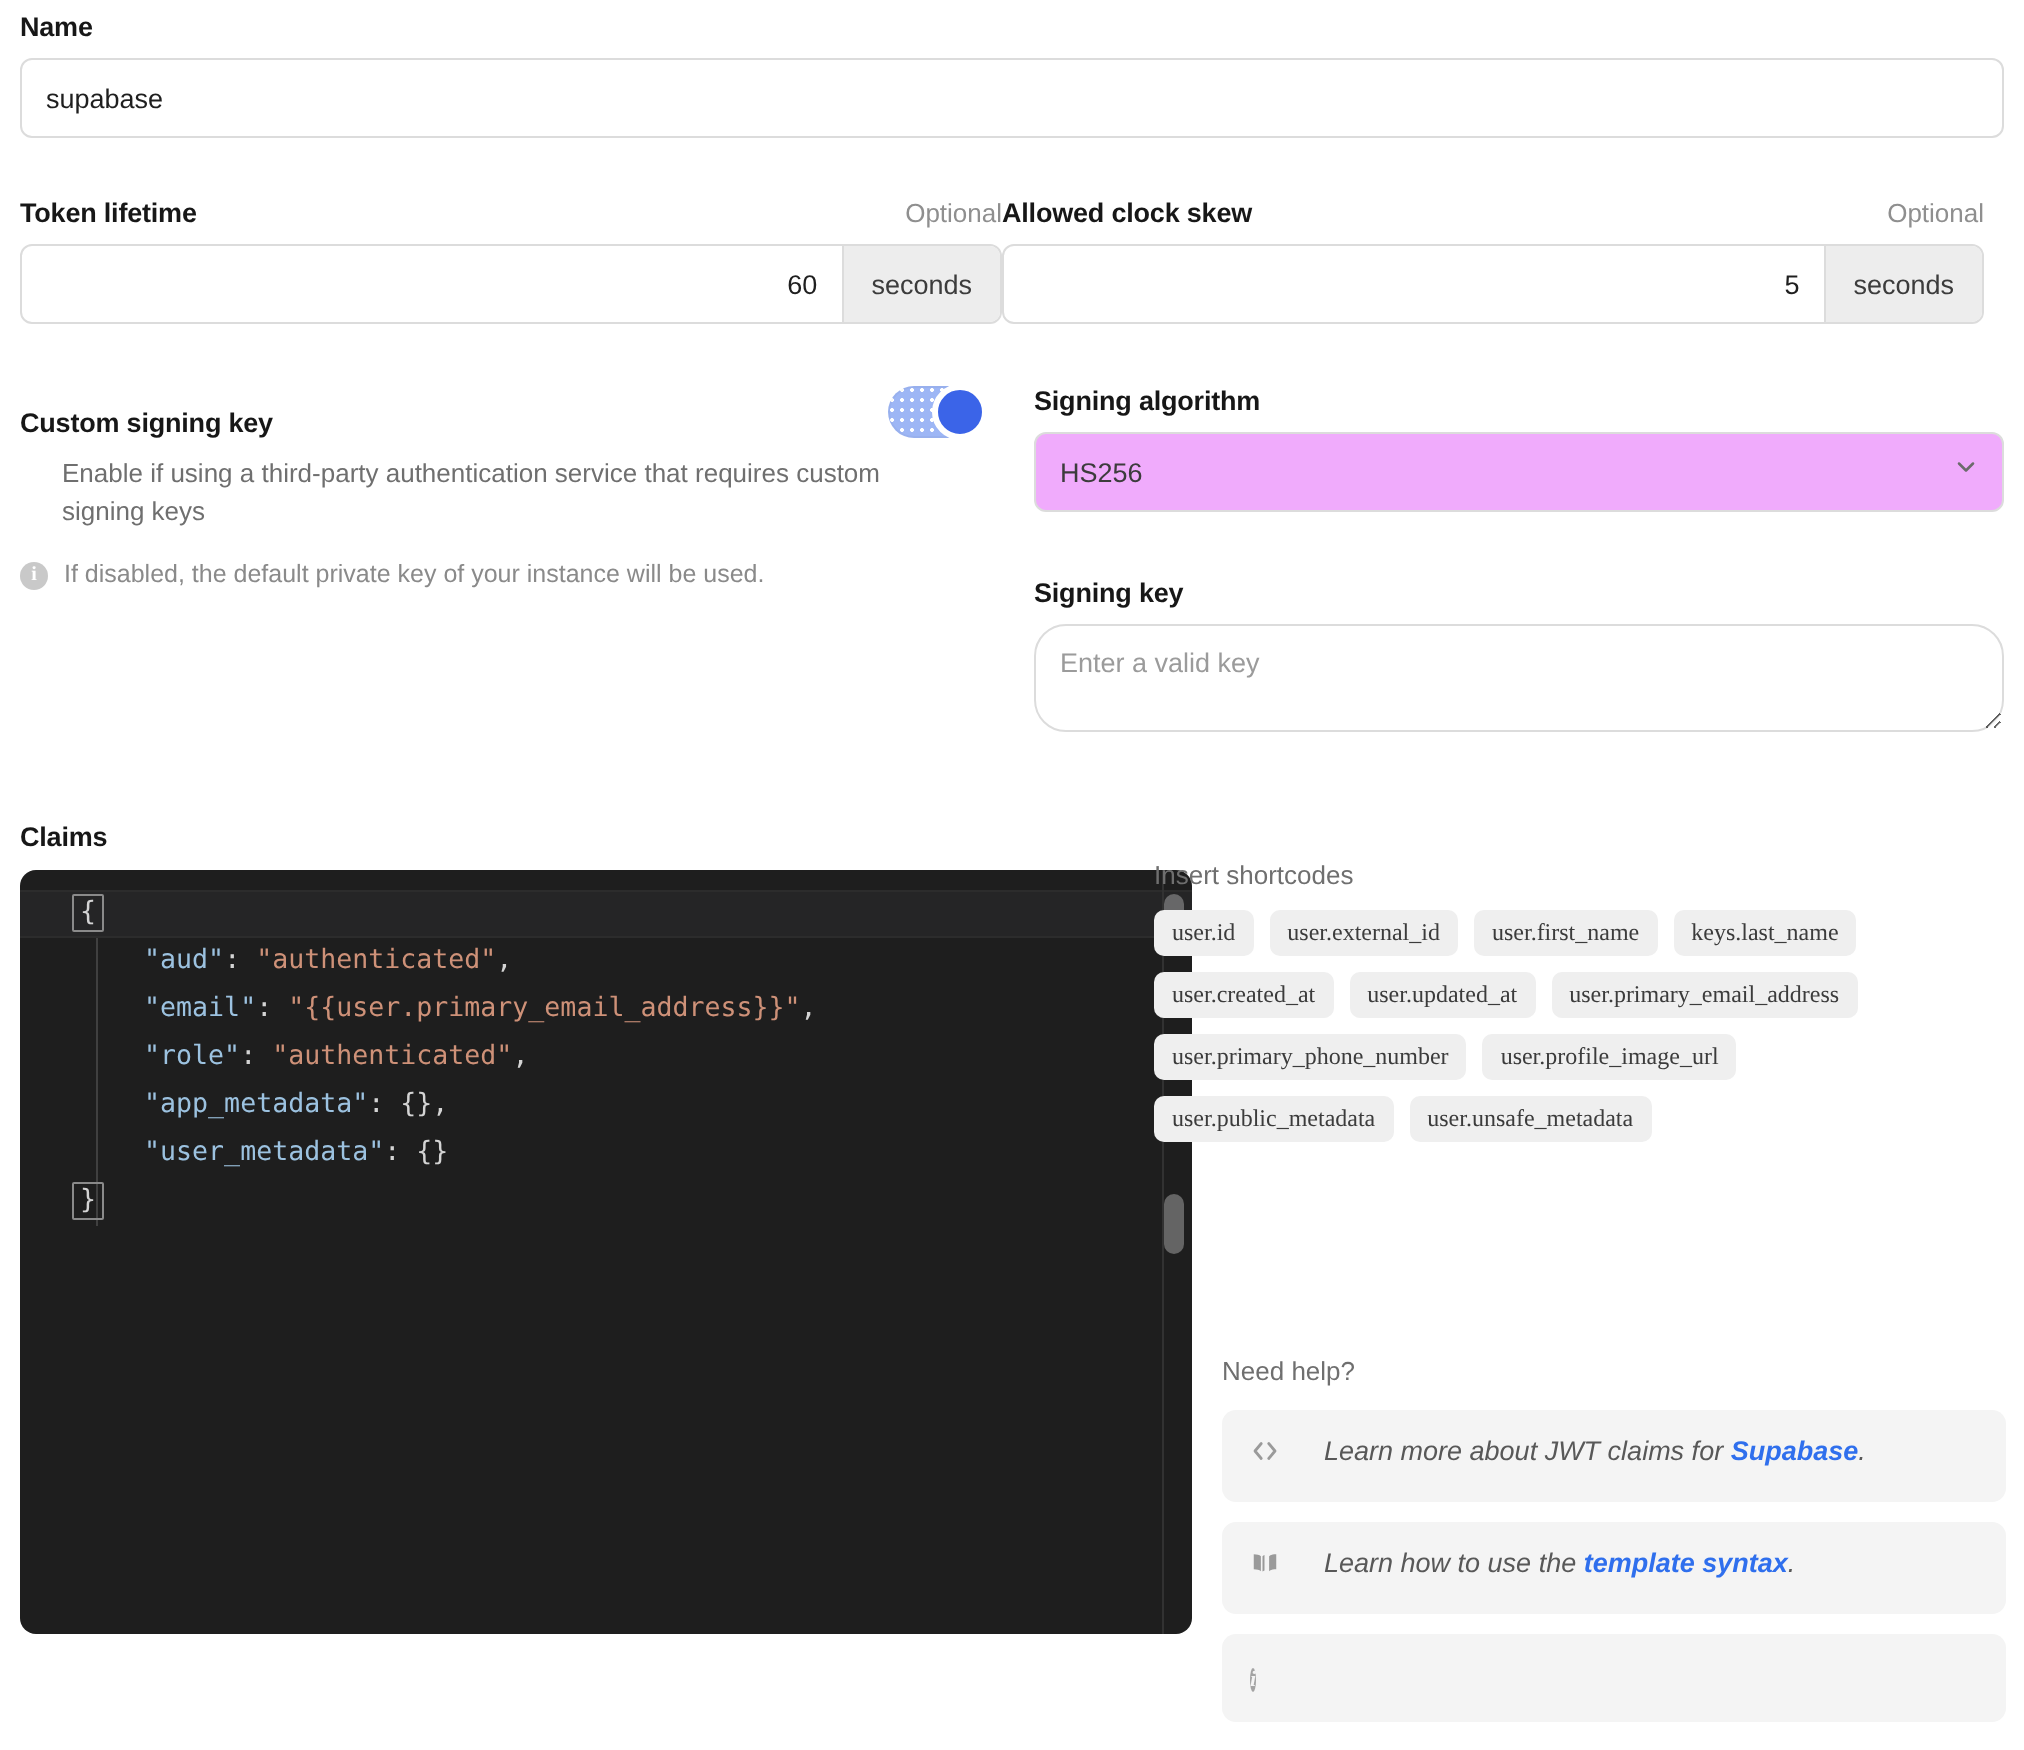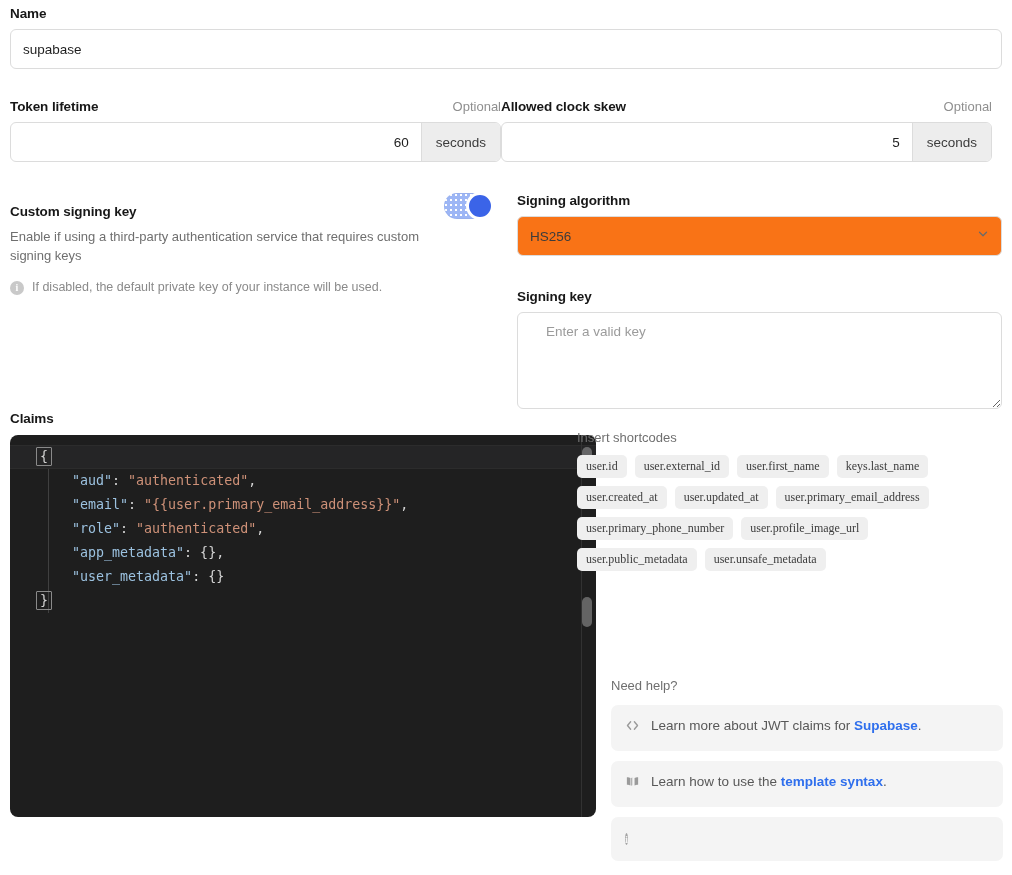--- a/index.html
+++ b/index.html
@@ -110,49 +110,51 @@
     background: #3b64e8;
     border: 3px solid #ffffff;
   }
 
   
   .select-wrap { position: relative; width: 100%; }
   .select-box {
     width: 100%; height: 40px;
     border: 1px solid #dcdcdc;
     border-radius: 6px;
-    background: #f97316;
+    background: #f0abfc;
     display: flex;
     align-items: center;
     padding: 0 12px;
     font-size: 13.5px;
     color: #3c3c3c;
     cursor: pointer;
   }
   .chev {
     position: absolute;
     right: 12px; top: 50%;
     transform: translateY(-50%);
     pointer-events: none;
     color: #6b6b6b;
   }
 
   textarea.field {
-    height: 97px;
-    padding: 10px 28px;
+    height: 54px;
+    padding: 10px 12px;
     resize: vertical;
     line-height: 1.4;
+    border-radius: 16px;
   }
 
   
   .help {
     font-size: 13px;
     color: #6f6f6f;
     line-height: 1.45;
     max-width: 420px;
+    margin-left: 21px;
   }
   .note {
     display: flex;
     align-items: flex-start;
     gap: 8px;
     font-size: 12.5px;
     color: #8a8a8a;
   }
   .info-dot {
     flex: 0 0 auto;
@@ -248,28 +250,29 @@
     padding: 4px 9px;
     font-family: Liberation Serif, serif;
     font-size: 12px;
     color: #3c3c3c;
     cursor: pointer;
     white-space: nowrap;
   }
   .card {
     display: flex;
     align-items: flex-start;
-    gap: 11px;
+    gap: 22px;
     background: #f4f4f4;
     border-radius: 7px;
     padding: 12px 14px;
     width: 392px;
     font-size: 13.5px;
     color: #585858;
     line-height: 1.4;
+    font-style: italic;
   }
   .card .ic {
     flex: 0 0 auto;
     color: #9a9a9a;
     margin-top: 1px;
   }
   .card a { color: #2f6fed; text-decoration: none; font-weight: 600; }
   .card .gi {
     width: 15px; height: 15px;
     border-radius: 50%;

